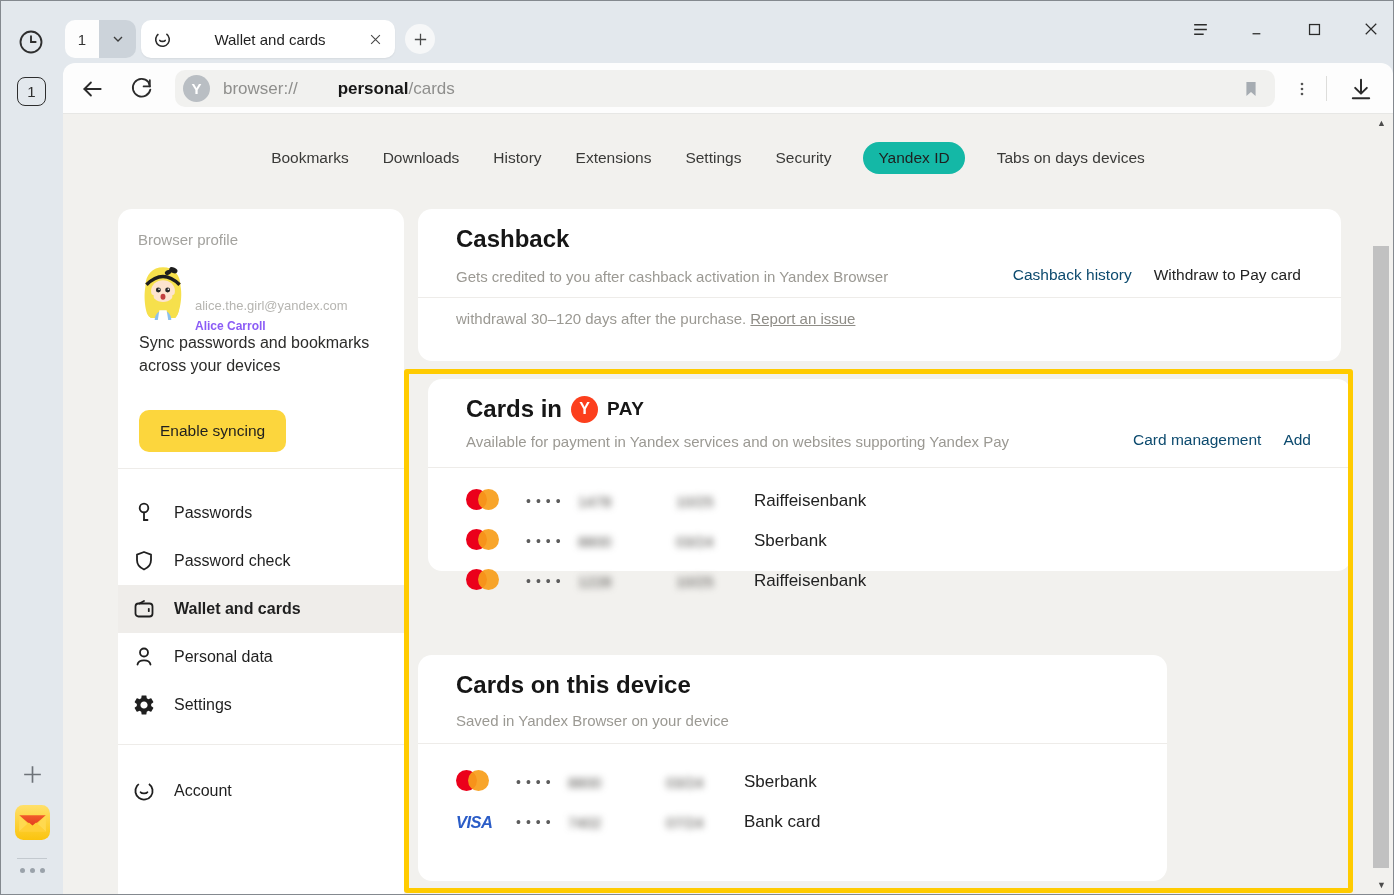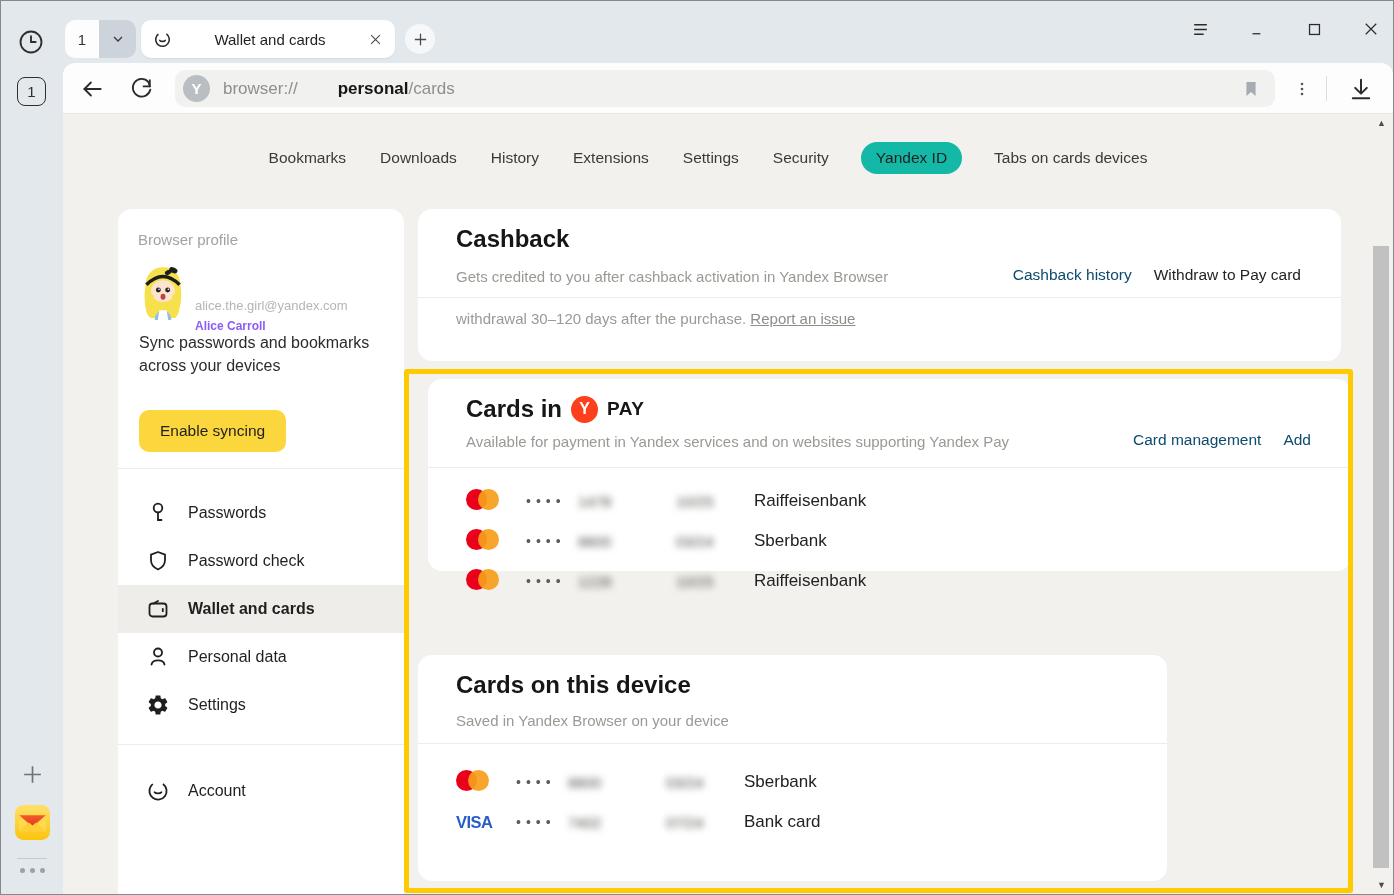--- a/index.html
+++ b/index.html
@@ -56,21 +56,21 @@
   .sidebar-card{left:55px;top:95px;width:286px;height:800px;}
   .sb-label{position:absolute;left:20px;top:22px;font-size:15px;color:#a3a29e;}
   .avatar{position:absolute;left:16px;top:53px;width:58px;height:58px;}
   .sb-name{position:absolute;left:77px;top:66px;font-size:12px;font-weight:bold;color:#8b5cf6;margin-top:44px;}
   .sb-email{position:absolute;left:77px;top:89px;font-size:13px;color:#b6b5b1;}
   .sb-sync{position:absolute;left:21px;top:122px;width:235px;font-size:16px;line-height:23px;color:#2c2c2a;}
   .sync-btn{position:absolute;left:21px;top:201px;background:#fcd63d;border:none;border-radius:10px;
     padding:12px 21px;font-size:15.5px;color:#1f1f1f;font-family:inherit;}
   .sb-div{position:absolute;left:0;width:100%;height:1px;background:#eeece9;}
   .sb-menu{position:absolute;left:0;top:280px;width:100%;}
-  .sb-item{display:flex;align-items:center;height:48px;padding-left:28px;gap:18px;font-size:16px;color:#1f1f1f;}
+  .sb-item{display:flex;align-items:center;height:48px;padding-left:14px;gap:18px;font-size:16px;color:#1f1f1f;}
   .sb-item .mi{width:24px;height:24px;flex:none;}
   .sb-item.selected{background:#efedea;font-weight:bold;}
   .sb-account{position:absolute;left:0;top:558px;width:100%;}
   
   .cashback-card{left:355px;top:95px;width:923px;height:152px;}
   .c-title{position:absolute;left:38px;top:16px;font-size:24px;font-weight:700;color:#161616;}
   .c-sub{position:absolute;left:38px;top:59px;font-size:15px;color:#9b9993;}
   .c-links{position:absolute;right:40px;top:57px;display:flex;gap:22px;font-size:15.5px;white-space:nowrap;}
   .link-blue{color:#0c4a6e;cursor:pointer;}
   .link-dark{color:#242424;cursor:pointer;}
@@ -87,21 +87,21 @@
   .ylogo{width:27px;height:27px;border-radius:50%;background:#fc3f1d;color:#fff;display:flex;align-items:center;
     justify-content:center;font-size:16px;font-weight:bold;}
   .payword{font-size:19px;font-weight:bold;letter-spacing:.5px;color:#161616;}
   .rows{position:absolute;left:0;width:100%;}
   .pay-card .rows{top:102px;} .device-card .rows{top:107px;}
   .card-row{display:grid;grid-template-columns:60px 52px 98px 78px auto;align-items:center;height:40px;padding-left:38px;}
   .mc-icon{position:relative;width:34px;height:21px;display:inline-block;}
   .mc-icon i{position:absolute;top:0;width:21px;height:21px;border-radius:50%;}
   .mc-icon .c1{left:0;background:#eb001b;}
   .mc-icon .c2{left:12px;background:#f79e1b;mix-blend-mode:normal;opacity:.93;}
-  .visa-icon{font-weight:bold;font-size:16.5px;color:#2a5cc7;letter-spacing:-.5px;}
+  .visa-icon{font-style:italic;font-weight:bold;font-size:16.5px;color:#2a5cc7;letter-spacing:-.5px;}
   .dots{font-size:14px;letter-spacing:5px;color:#5c5c5c;}
   .blurred{filter:blur(3.6px);color:#4e4c48;font-size:15px;}
   .bank{font-size:17px;color:#222;}
   
   .scrollbar{position:absolute;right:2px;top:2px;bottom:2px;width:19px;}
   .sb-arrow{position:absolute;left:0;width:100%;height:14px;text-align:center;font-size:9px;color:#4c4c4c;line-height:14px;}
   .sb-thumb{position:absolute;left:1px;top:130px;width:16px;height:622px;background:#c1c1c1;}
   svg{display:block;}
 </style>
 </head>
@@ -245,21 +245,21 @@
   <div class="content">
 
     <div class="top-nav">
       <span class="nav-item">Bookmarks</span>
       <span class="nav-item">Downloads</span>
       <span class="nav-item">History</span>
       <span class="nav-item">Extensions</span>
       <span class="nav-item">Settings</span>
       <span class="nav-item">Security</span>
       <span class="nav-item pill">Yandex ID</span>
-      <span class="nav-item">Tabs on cards devices</span>
+      <span class="nav-item">Tabs on days devices</span>
     </div>
 
     <div class="card sidebar-card">
       <div class="sb-label">Browser profile</div>
       <div class="avatar">
         <svg viewBox="0 0 56 56" width="58" height="58">
           <path d="M11 24c0-12 7-19 17-19s17 7 17 19c2 10-1 27-5 29H15c-4-2-6-19-4-29z" fill="#f6e04c"></path>
           <path d="M12 22 Q28 6 44 22" fill="none" stroke="#1d1d1d" stroke-width="3.4"></path>
           <ellipse cx="38" cy="8" rx="4.2" ry="2.6" transform="rotate(25 38 8)" fill="#1d1d1d"></ellipse>
           <ellipse cx="33" cy="10" rx="3.4" ry="2.2" transform="rotate(-25 33 10)" fill="#1d1d1d"></ellipse>

